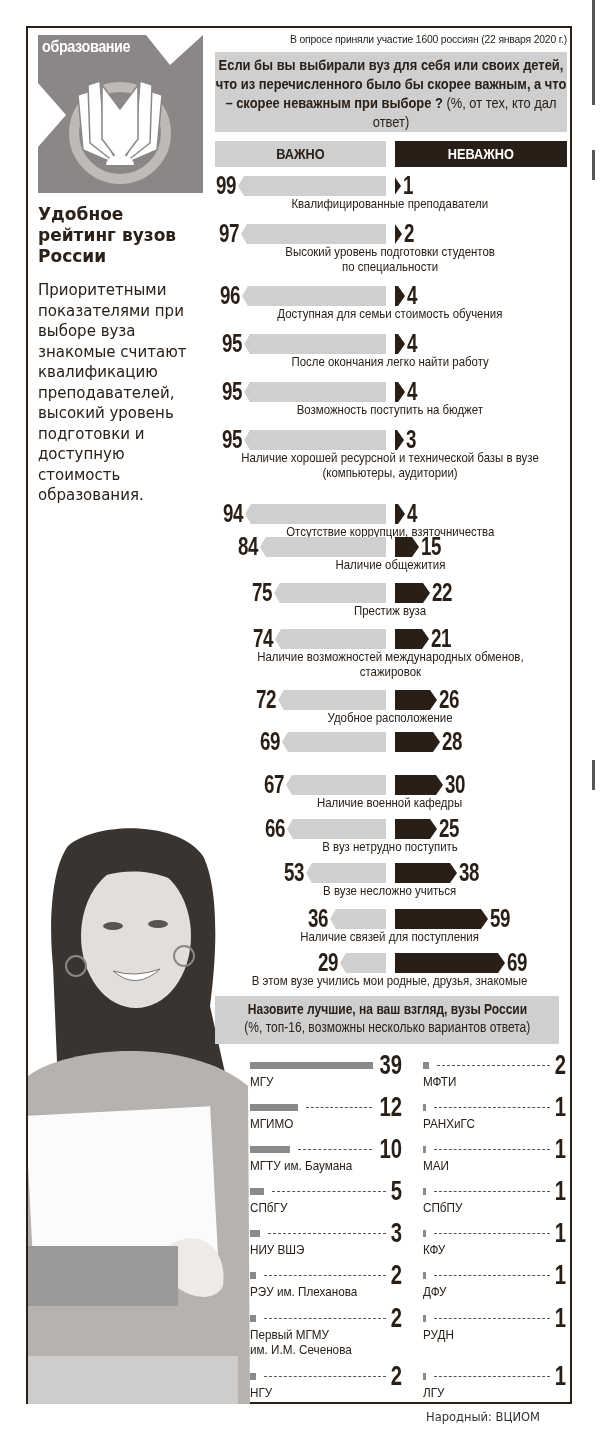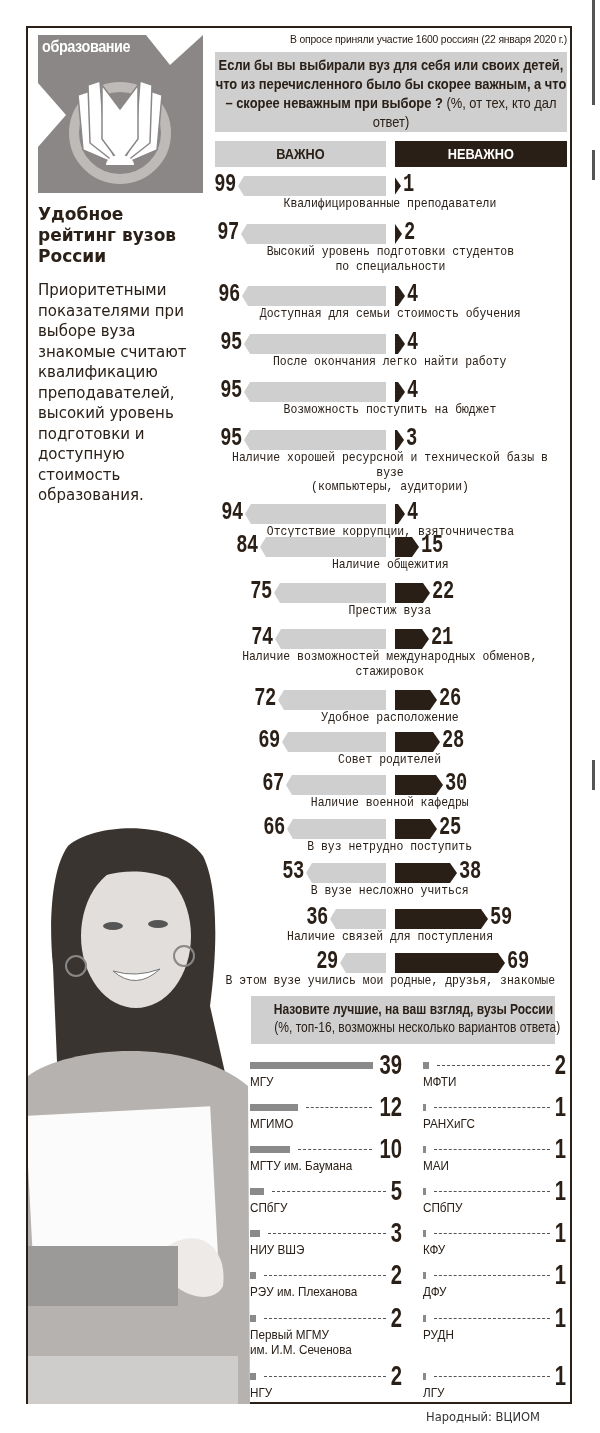--- a/index.html
+++ b/index.html
@@ -17,30 +17,30 @@
   
   .survey-note { position:absolute; left:215px; top:33px; width:352px; text-align:right; font-size:11.5px; letter-spacing:-0.2px; transform:scaleX(0.9); transform-origin:right top; white-space:nowrap; }
   .question { position:absolute; left:215px; top:52px; width:352px; height:80px; background:#cfcfcf; text-align:center; font-size:15px; line-height:19px; padding-top:3px; box-sizing:border-box; }
   .question b { font-weight:bold; }
   .q-inner { display:inline-block; transform:scaleX(0.86); width:410px; margin-left:-29px; }
   .col-head { position:absolute; top:141px; height:26px; line-height:26px; text-align:center; font-weight:bold; font-size:15px; }
   .col-imp { left:215px; width:171px; background:#cfcfcf; color:#2a2018; }
   .col-unimp { left:395px; width:172px; background:#2a1f16; color:#fff; }
   .col-head span { display:inline-block; transform:scaleX(0.85); }
   
-  .row { position:absolute; left:200px; width:380px; height:40px;font-family:Liberation Mono, monospace; }
+  .row { position:absolute; left:200px; width:380px; height:40px; }
   .bar-imp { position:absolute; right:194px; top:2px; height:20px; background:#cfcfcf; clip-path:polygon(6px 0,100% 0,100% 100%,6px 100%,0 50%); }
   .bar-unimp { position:absolute; left:195px; top:2px; height:20px; background:#2a1f16; clip-path:polygon(0 0,calc(100% - 7px) 0,100% 50%,calc(100% - 7px) 100%,0 100%); }
   .val { position:absolute; top:-3px; font-weight:bold; font-size:25px; line-height:28px; color:#2a1f16; transform:scaleX(0.75); letter-spacing:-0.5px; }
   .val-imp { transform-origin:right center; text-align:right; width:40px; }
   .val-unimp { transform-origin:left center; }
   .row-label { position:absolute; left:0; width:380px; top:23px; text-align:center; font-size:13px; line-height:14.5px; color:#2a2018; }
   .row-label span { display:inline-block; transform:scaleX(0.88); }
   
-  .q2 { position:absolute; left:215px; top:996px; width:304px; height:48px; background:#cfcfcf; text-align:center; font-size:14px; line-height:18px; padding-top:4px; box-sizing:border-box;margin-left:36px; }
+  .q2 { position:absolute; left:215px; top:996px; width:344px; height:48px; background:#cfcfcf; text-align:center; font-size:14px; line-height:18px; padding-top:4px; box-sizing:border-box; }
   .q2 span { display:inline-block; transform:scaleX(0.86); white-space:nowrap; }
   .uni { position:absolute; width:160px; height:42px; }
   .uni-bar { position:absolute; left:0; top:8px; height:7px; background:#8a8a8a; }
   .uni-dash { position:absolute; top:11px; height:0; border-top:1px dashed #555; }
   .uni-val { position:absolute; right:0; top:-4px; font-weight:bold; font-size:27px; line-height:30px; color:#2a1f16; transform:scaleX(0.75); transform-origin:right center; }
   .uni-name { position:absolute; left:0; top:20px; font-size:13px; line-height:15px; color:#2a2018; transform:scaleX(0.9); transform-origin:left top; white-space:nowrap; }
   .source { position:absolute; right:60px; top:1410px; font-family:"DejaVu Sans", sans-serif; font-size:11.5px; color:#333; }
 </style>
 </head>
 <body>
@@ -170,21 +170,20 @@
       <div class="val val-imp" style="left:36px">72</div>
       <div class="bar-unimp" style="width:42px"></div>
       <div class="val val-unimp" style="left:239px">26</div>
       <div class="row-label"><span style="white-space:pre-line">Удобное расположение</span></div>
     </div>
     <div class="row" style="top: 730px;">
       <div class="bar-imp" style="width:104px"></div>
       <div class="val val-imp" style="left:40px">69</div>
       <div class="bar-unimp" style="width:45px"></div>
       <div class="val val-unimp" style="left:242px">28</div>
-      <div class="row-label"><span style="white-space:pre-line">Совет родителей</span></div>
     </div>
     <div class="row" style="top: 773px;">
       <div class="bar-imp" style="width:100px"></div>
       <div class="val val-imp" style="left:44px">67</div>
       <div class="bar-unimp" style="width:48px"></div>
       <div class="val val-unimp" style="left:245px">30</div>
       <div class="row-label"><span style="white-space:pre-line">Наличие военной кафедры</span></div>
     </div>
     <div class="row" style="top: 817px;">
       <div class="bar-imp" style="width:99px"></div>

